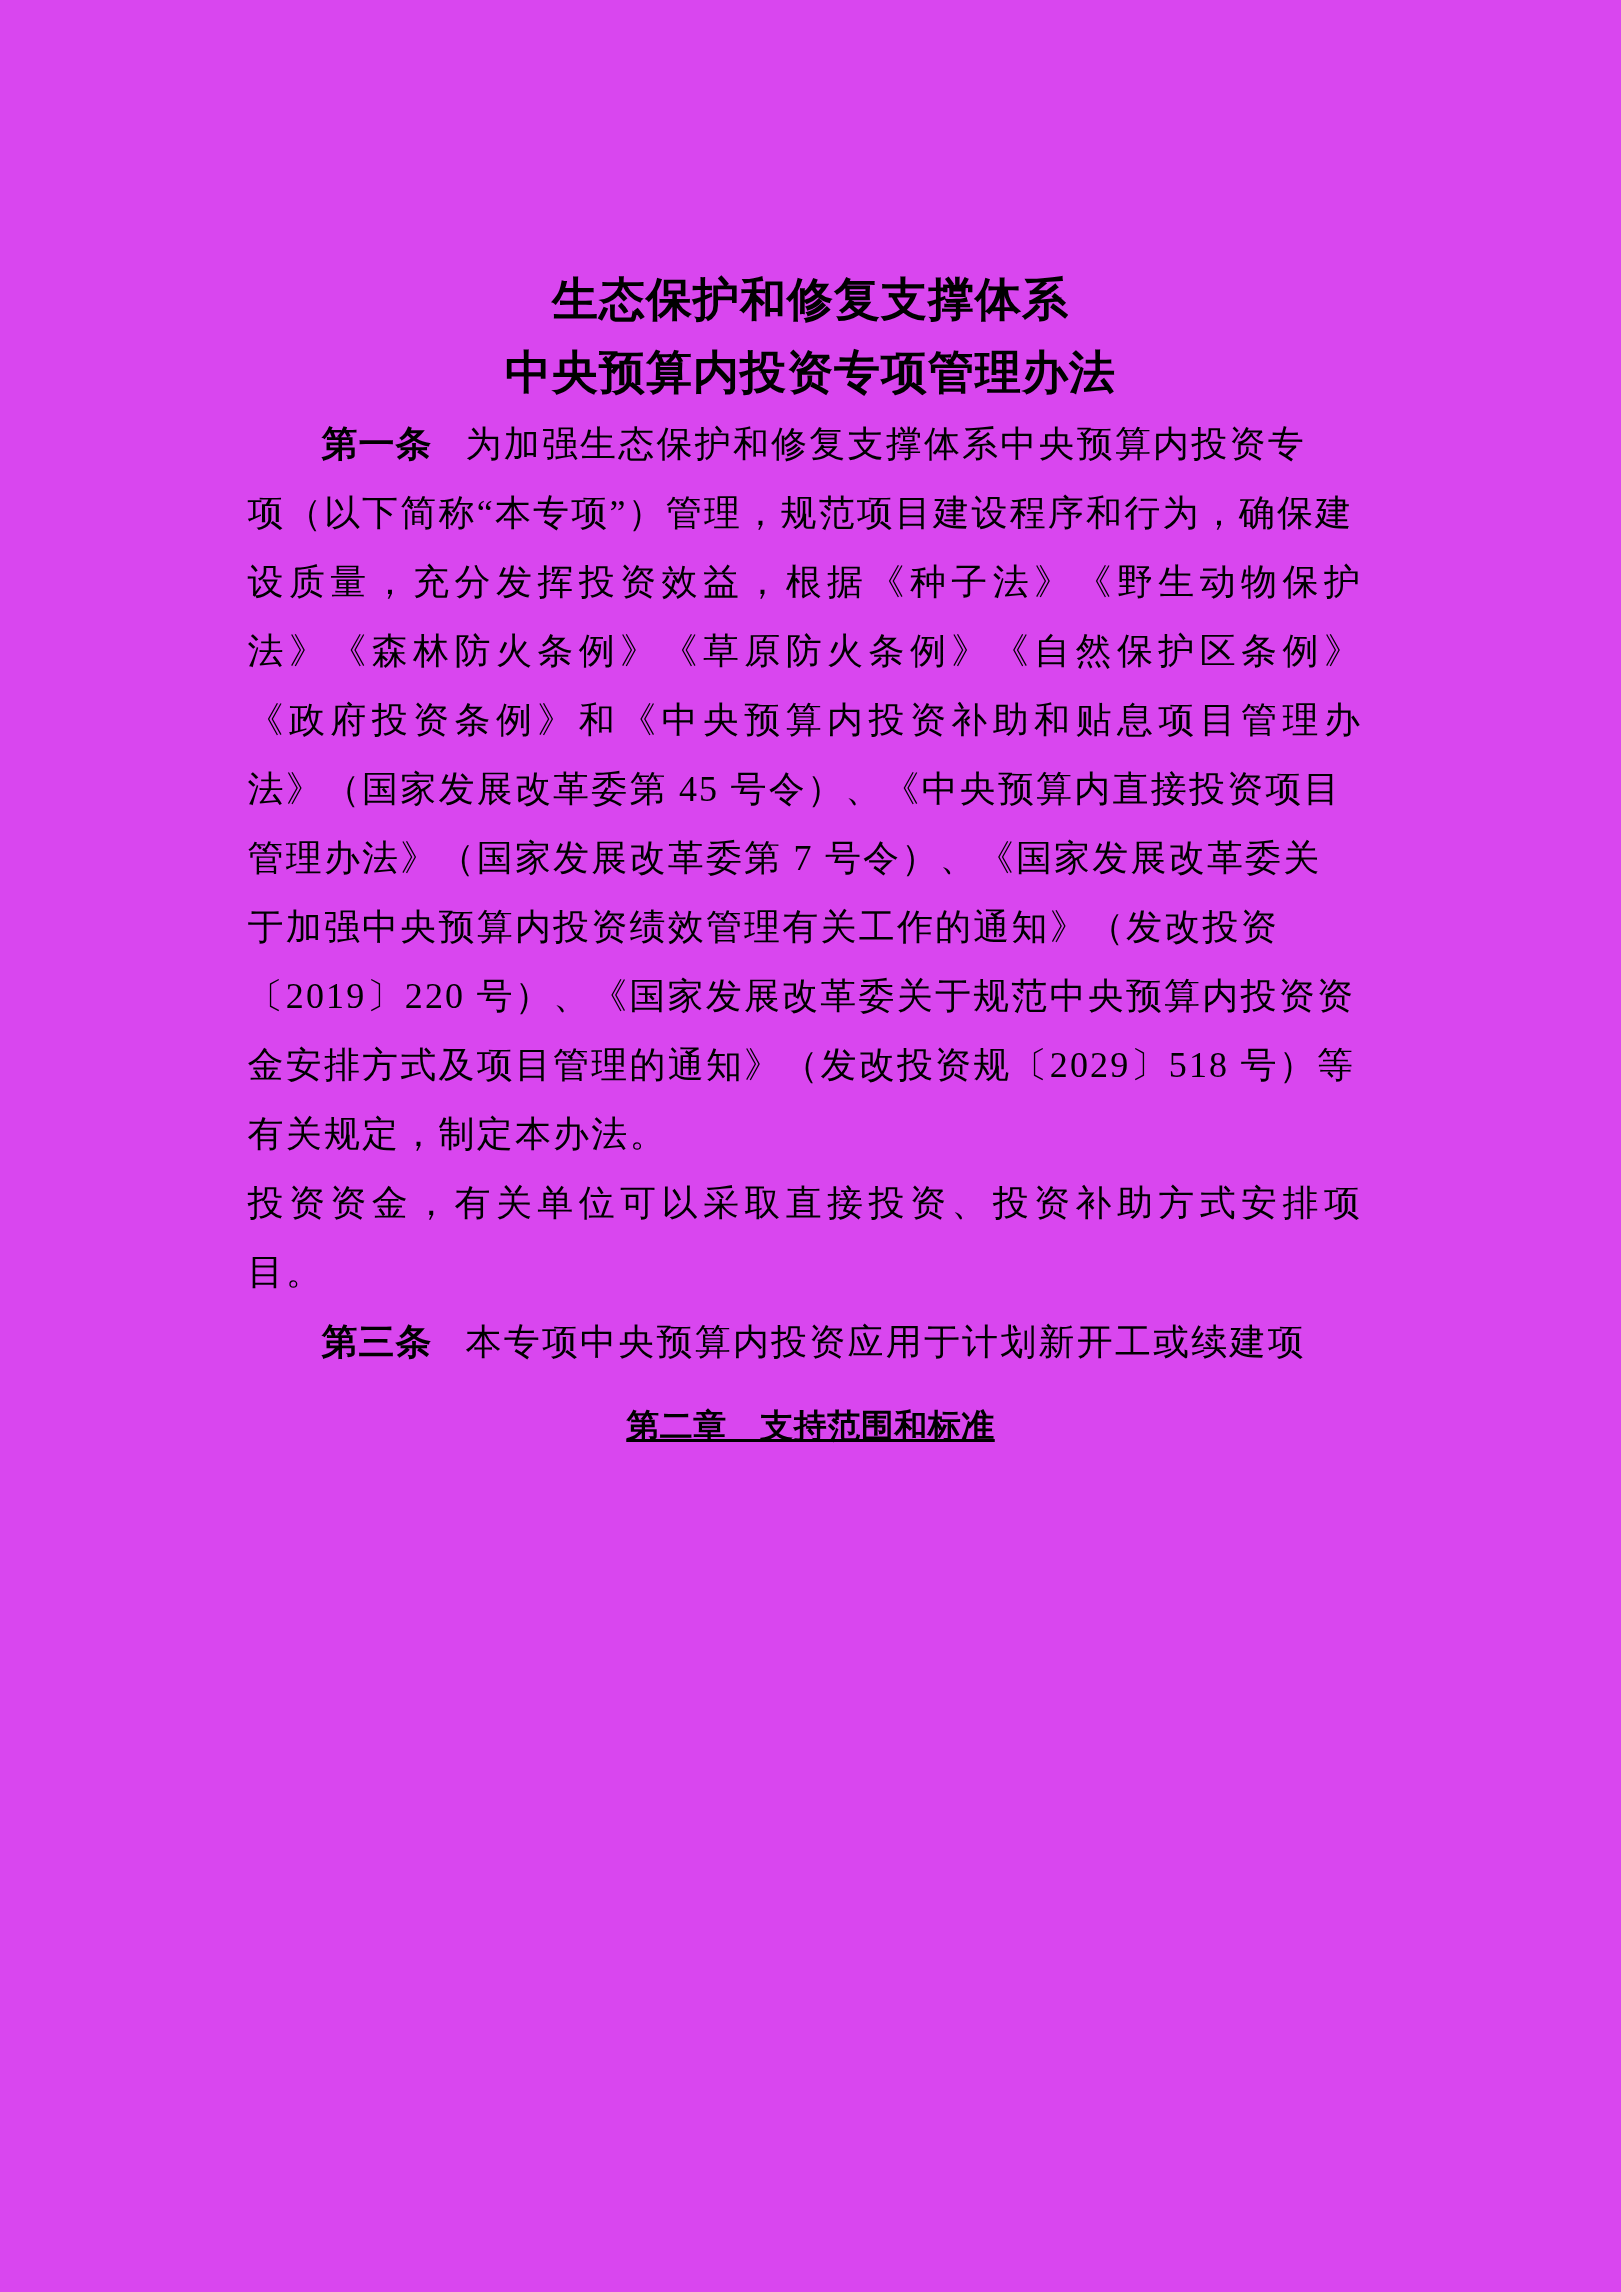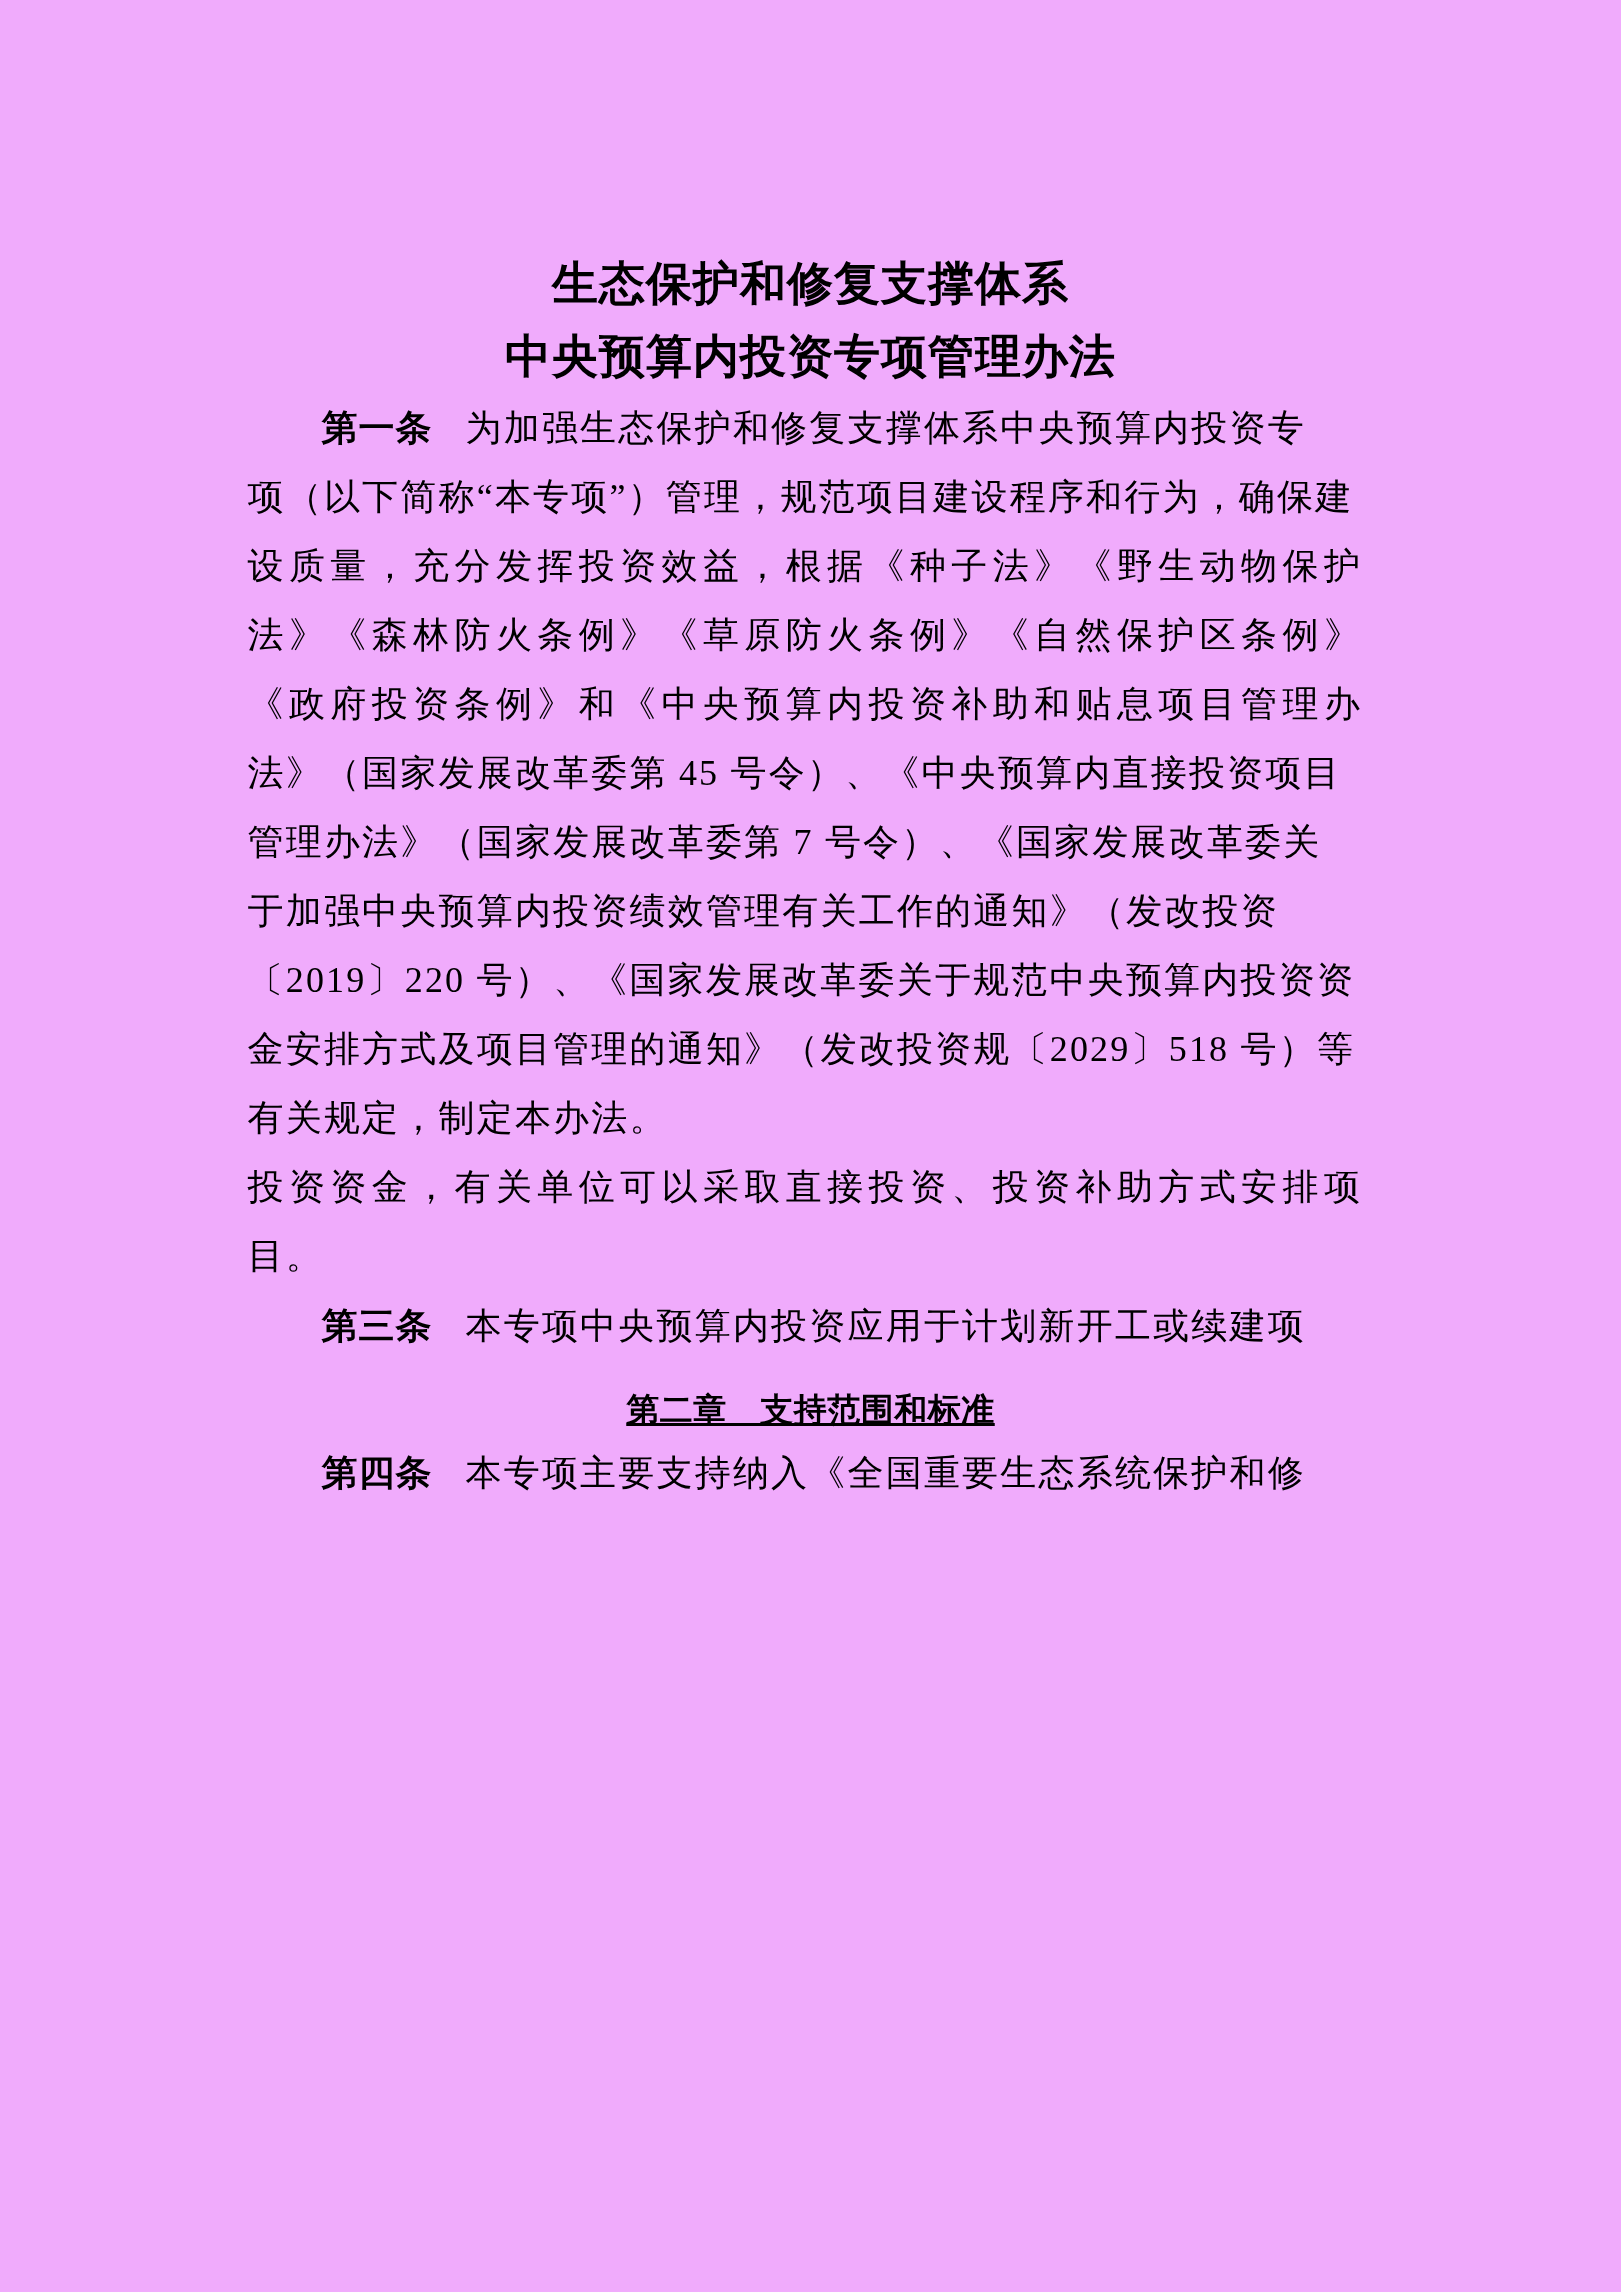--- a/index.html
+++ b/index.html
@@ -12,23 +12,23 @@
     height: 2293px;
     font-family: "Liberation Serif", "DejaVu Serif", serif;
     color: #000000;
     overflow: hidden;
     position: relative;
   }
   .page {
     width: 1621px;
     height: 2293px;
     box-sizing: border-box;
-    padding: 0;
+    padding: 16px;
     position: relative;
-    background: #f0abfc;
+    background: #d946ef;
   }
 
   
   .doc-title {
     margin: 0;
     padding-top: 247px;
     text-align: center;
     font-family: "Liberation Serif", "DejaVu Serif", serif;
     font-weight: bold;
     font-size: 46px;
@@ -132,21 +132,15 @@
       <span class="line spaced">目。</span>
     </p>
 
     <p class="para">
       <span class="line"><span class="indent2"></span><span class="art-label">第三条</span><span class="gap"></span><span class="spaced">本专项中央预算内投资应用于计划新开工或续建项</span></span>
     </p>
   </div>
 
   <h2 class="chapter-heading tight">第二章　支持范围和标准</h2>
 
-  <div class="body-block">
-
-    <p class="para">
-      <span class="line"><span class="indent2"></span><span class="art-label">第四条</span><span class="gap"></span><span class="spaced">本专项主要支持纳入《全国重要生态系统保护和修</span></span>
-    </p>
-  </div>
 
 </div>
 
 
 </body></html>

